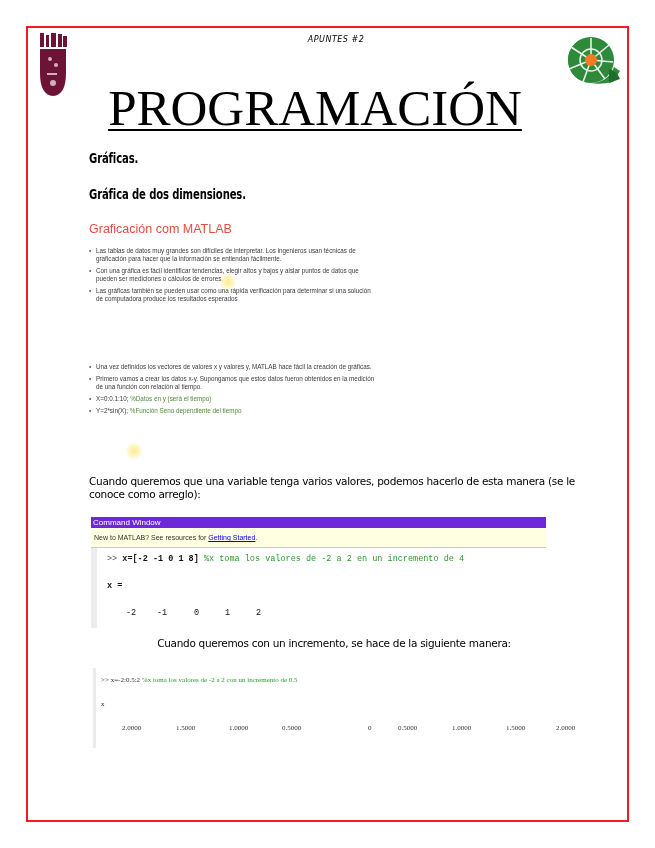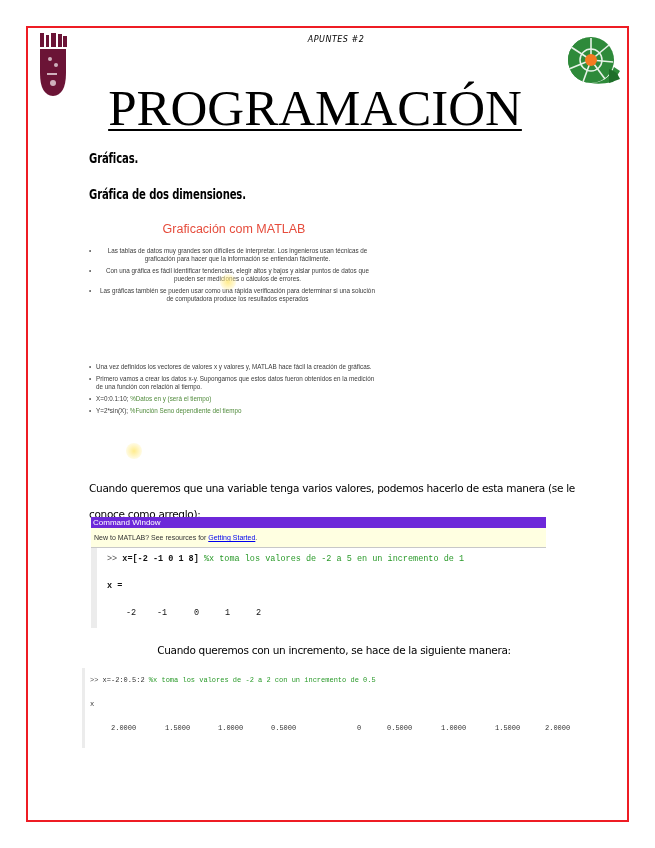--- a/index.html
+++ b/index.html
@@ -43,44 +43,44 @@
   .slide li::before { content: "•"; position: absolute; left: 0; color: #555; }
   .slide .cmt { color: #4f8a3a; }
 
   .cursor-glow {
     position: absolute; width: 16px; height: 16px; border-radius: 50%;
     background: radial-gradient(circle, rgba(255,232,120,0.85) 0%, rgba(255,240,160,0.4) 60%, rgba(255,255,255,0) 100%);
   }
 
   .para {
     position: absolute; left: 89px; width: 490px;
-    font-family: "DejaVu Sans", sans-serif; font-size: 10.5px; line-height: 26px; letter-spacing: -0.3px;
+    font-family: "DejaVu Sans", sans-serif; font-size: 10.5px; line-height: 13px; letter-spacing: -0.3px;
   }
 
   .cmd-window { position: absolute; left: 91px; top: 517px; width: 455px; }
   .cmd-header {
     background: #6d28d9; color: #fff; height: 11px; font-size: 8px; line-height: 11px; padding-left: 2px;
   }
   .cmd-notice {
     background: #ffffe1; height: 20px; border-bottom: 1px solid #c8c8c8;
     font-size: 7px; line-height: 19px; padding-left: 3px; color: #333;
   }
   .cmd-notice a { color: #0000ee; text-decoration: underline; }
   .cmd-body {
     position: relative; height: 80px; border-left: 6px solid #ececec; padding-left: 8px;
     font-family: "Liberation Mono", monospace; font-size: 8.5px; color: #111;
   }
   .cmd-line { position: absolute; left: 10px; white-space: pre; }
   .prompt { color: #555; }
   .green { color: #2a9a2a; }
 
   .cmd2 {
-    position: absolute; left: 82px; top: 668px; width: 490px; height: 80px;
+    position: absolute; left: 93px; top: 668px; width: 490px; height: 80px;
     border-left: 3px solid #ececec;
-    font-family: Liberation Mono, monospace; font-size: 7px; color: #333; text-align: center;
+    font-family: Liberation Serif, serif; font-size: 7px; color: #333; text-align: center;
   }
   .cmd2 .cmd-line { left: 5px; }
   .vals { position: absolute; white-space: pre; }
 </style>
 </head>
 <body>
 
 <div class="page-frame"></div>
 
 <svg class="logo-left" viewBox="0 0 30 64">
@@ -119,21 +119,21 @@
 
 <div class="header-label">APUNTES #2</div>
 
 <div class="main-title">
   <span>PROGRAMACIÓN</span>
 </div>
 
 <div class="h-section" style="top:150px;">Gráficas.</div>
 <div class="h-section" style="top:186px;">Gráfica de dos dimensiones.</div>
 
-<div class="slide" style="top:222px;text-align:center;">
+<div class="slide" style="top:222px;">
   <div class="slide-title">Graficación com MATLAB</div>
   <ul>
     <li>Las tablas de datos muy grandes son difíciles de interpretar. Los ingenieros usan técnicas de graficación para hacer que la información se entiendan fácilmente.</li>
     <li>Con una gráfica es fácil identificar tendencias, elegir altos y bajos y aislar puntos de datos que pueden ser mediciones o cálculos de errores.</li>
     <li>Las gráficas también se pueden usar como una rápida verificación para determinar si una solución de computadora produce los resultados esperados</li>
   </ul>
 </div>
 <div class="cursor-glow" style="left:220px; top:274px;"></div>
 
 <div class="slide" style="top:352px;">
@@ -153,21 +153,21 @@
 <div class="cursor-glow" style="left:126px; top:443px;"></div>
 
 <div class="para" style="top:475px;">Cuando queremos que una variable tenga varios valores, podemos hacerlo de esta manera (se le conoce como arreglo):</div>
 
 <div class="cmd-window">
   <div class="cmd-header">Command Window</div>
   <div class="cmd-notice">
     <span>New to MATLAB? See resources for </span><a>Getting Started</a><span>.</span>
   </div>
   <div class="cmd-body">
-    <div class="cmd-line" style="top:6px;"><span class="prompt">&gt;&gt;</span> <b>x=[-2 -1 0 1 8]</b> <span class="green">%x toma los valores de -2 a 5 en un incremento de 1</span></div>
+    <div class="cmd-line" style="top:6px;"><span class="prompt">&gt;&gt;</span> <b>x=[-2 -1 0 1 8]</b> <span class="green">%x toma los valores de -2 a 2 en un incremento de 4</span></div>
     <div class="cmd-line" style="top:33px;font-weight:bold;">x =</div>
     <div class="vals" style="top:60px;left:29px;">-2</div>
     <div class="vals" style="top:60px;left:60px;">-1</div>
     <div class="vals" style="top:60px;left:97px;">0</div>
     <div class="vals" style="top:60px;left:128px;">1</div>
     <div class="vals" style="top:60px;left:159px;">2</div>
   </div>
 </div>
 
 <div class="para" style="top:637px;text-align:center;">Cuando queremos con un incremento, se hace de la siguiente manera:</div>

